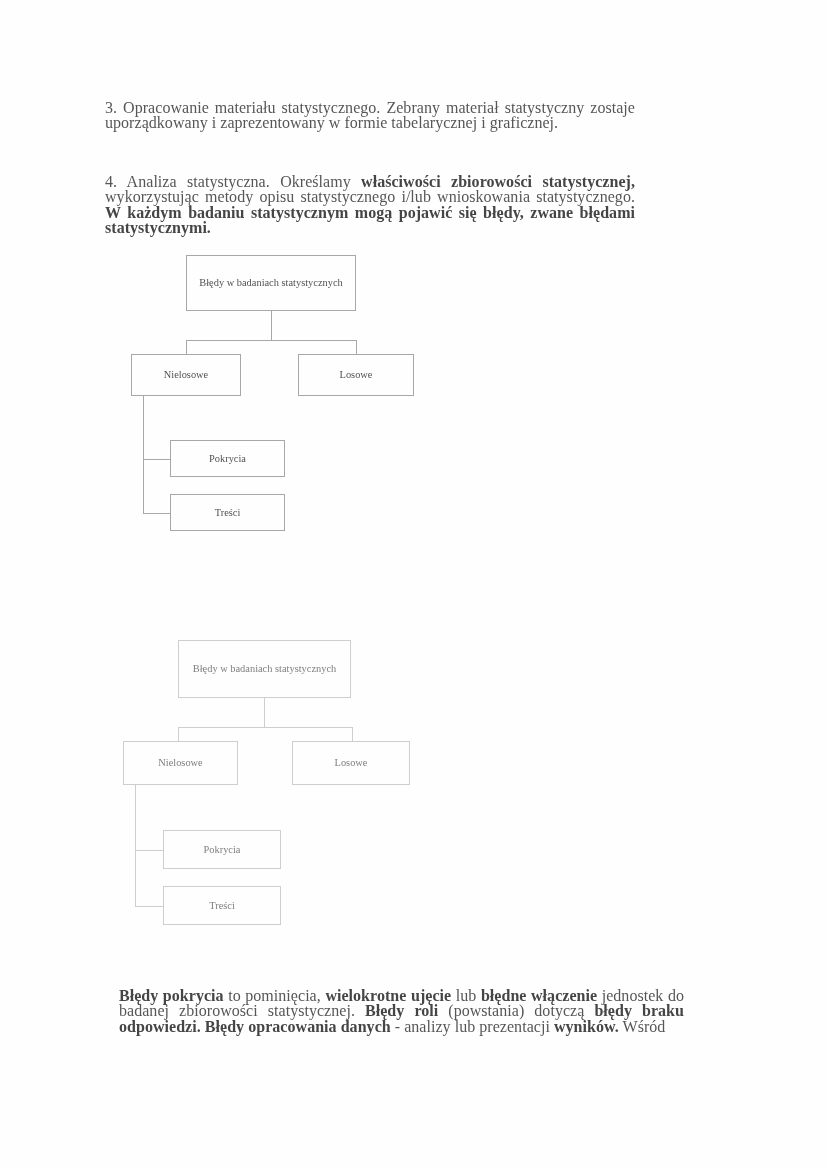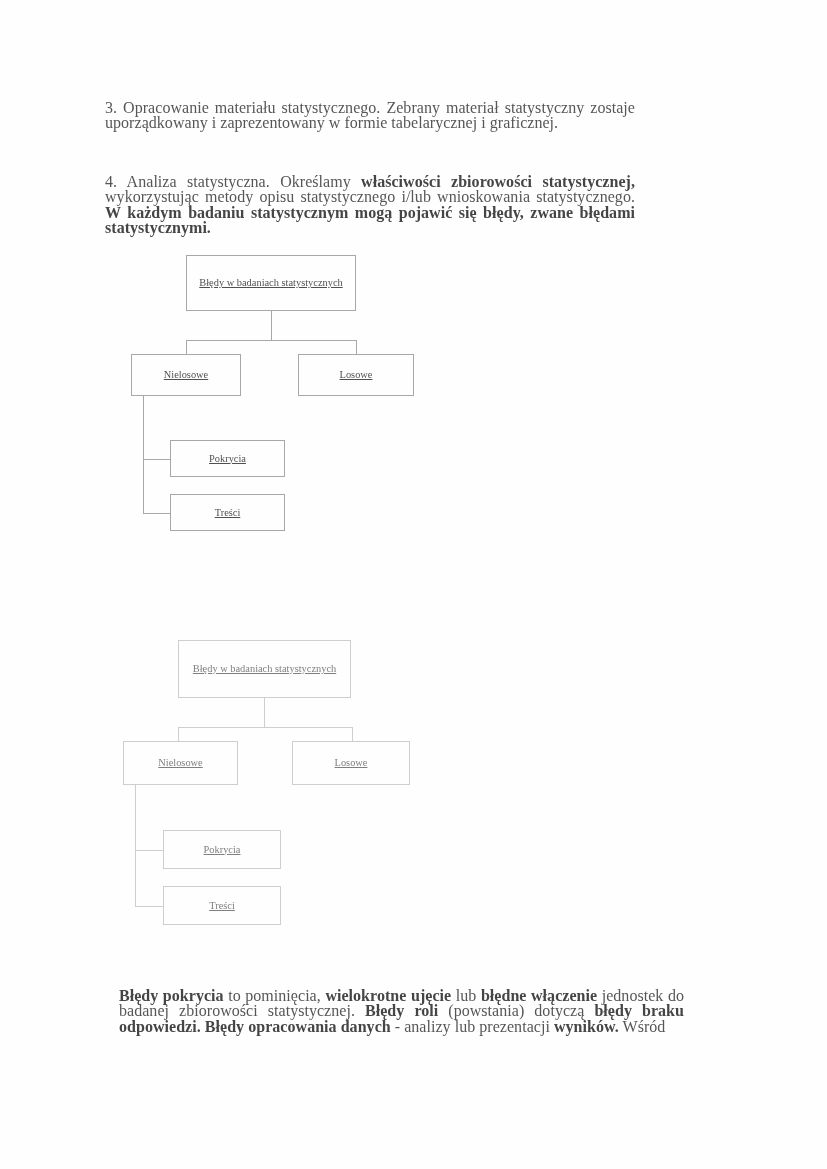--- a/index.html
+++ b/index.html
@@ -51,21 +51,20 @@
     background: #ffffff;
     display: flex;
     align-items: center;
     justify-content: center;
     text-align: center;
     font-size: 10.4px;
     line-height: 14px;
     color: #3a3a3a;
     padding: 2px 4px;
     filter: blur(0.45px);
-    text-decoration: underline;
   }
   .dgm-line {
     position: absolute;
     background: #9d9d9d;
   }
   .dgm-line.h { height: 1px; }
   .dgm-line.v { width: 1px; }
 
   
   #diagram-2 .dgm-box { border-color: #c9c9c9; color: #6f6f6f; filter: blur(0.7px); }

